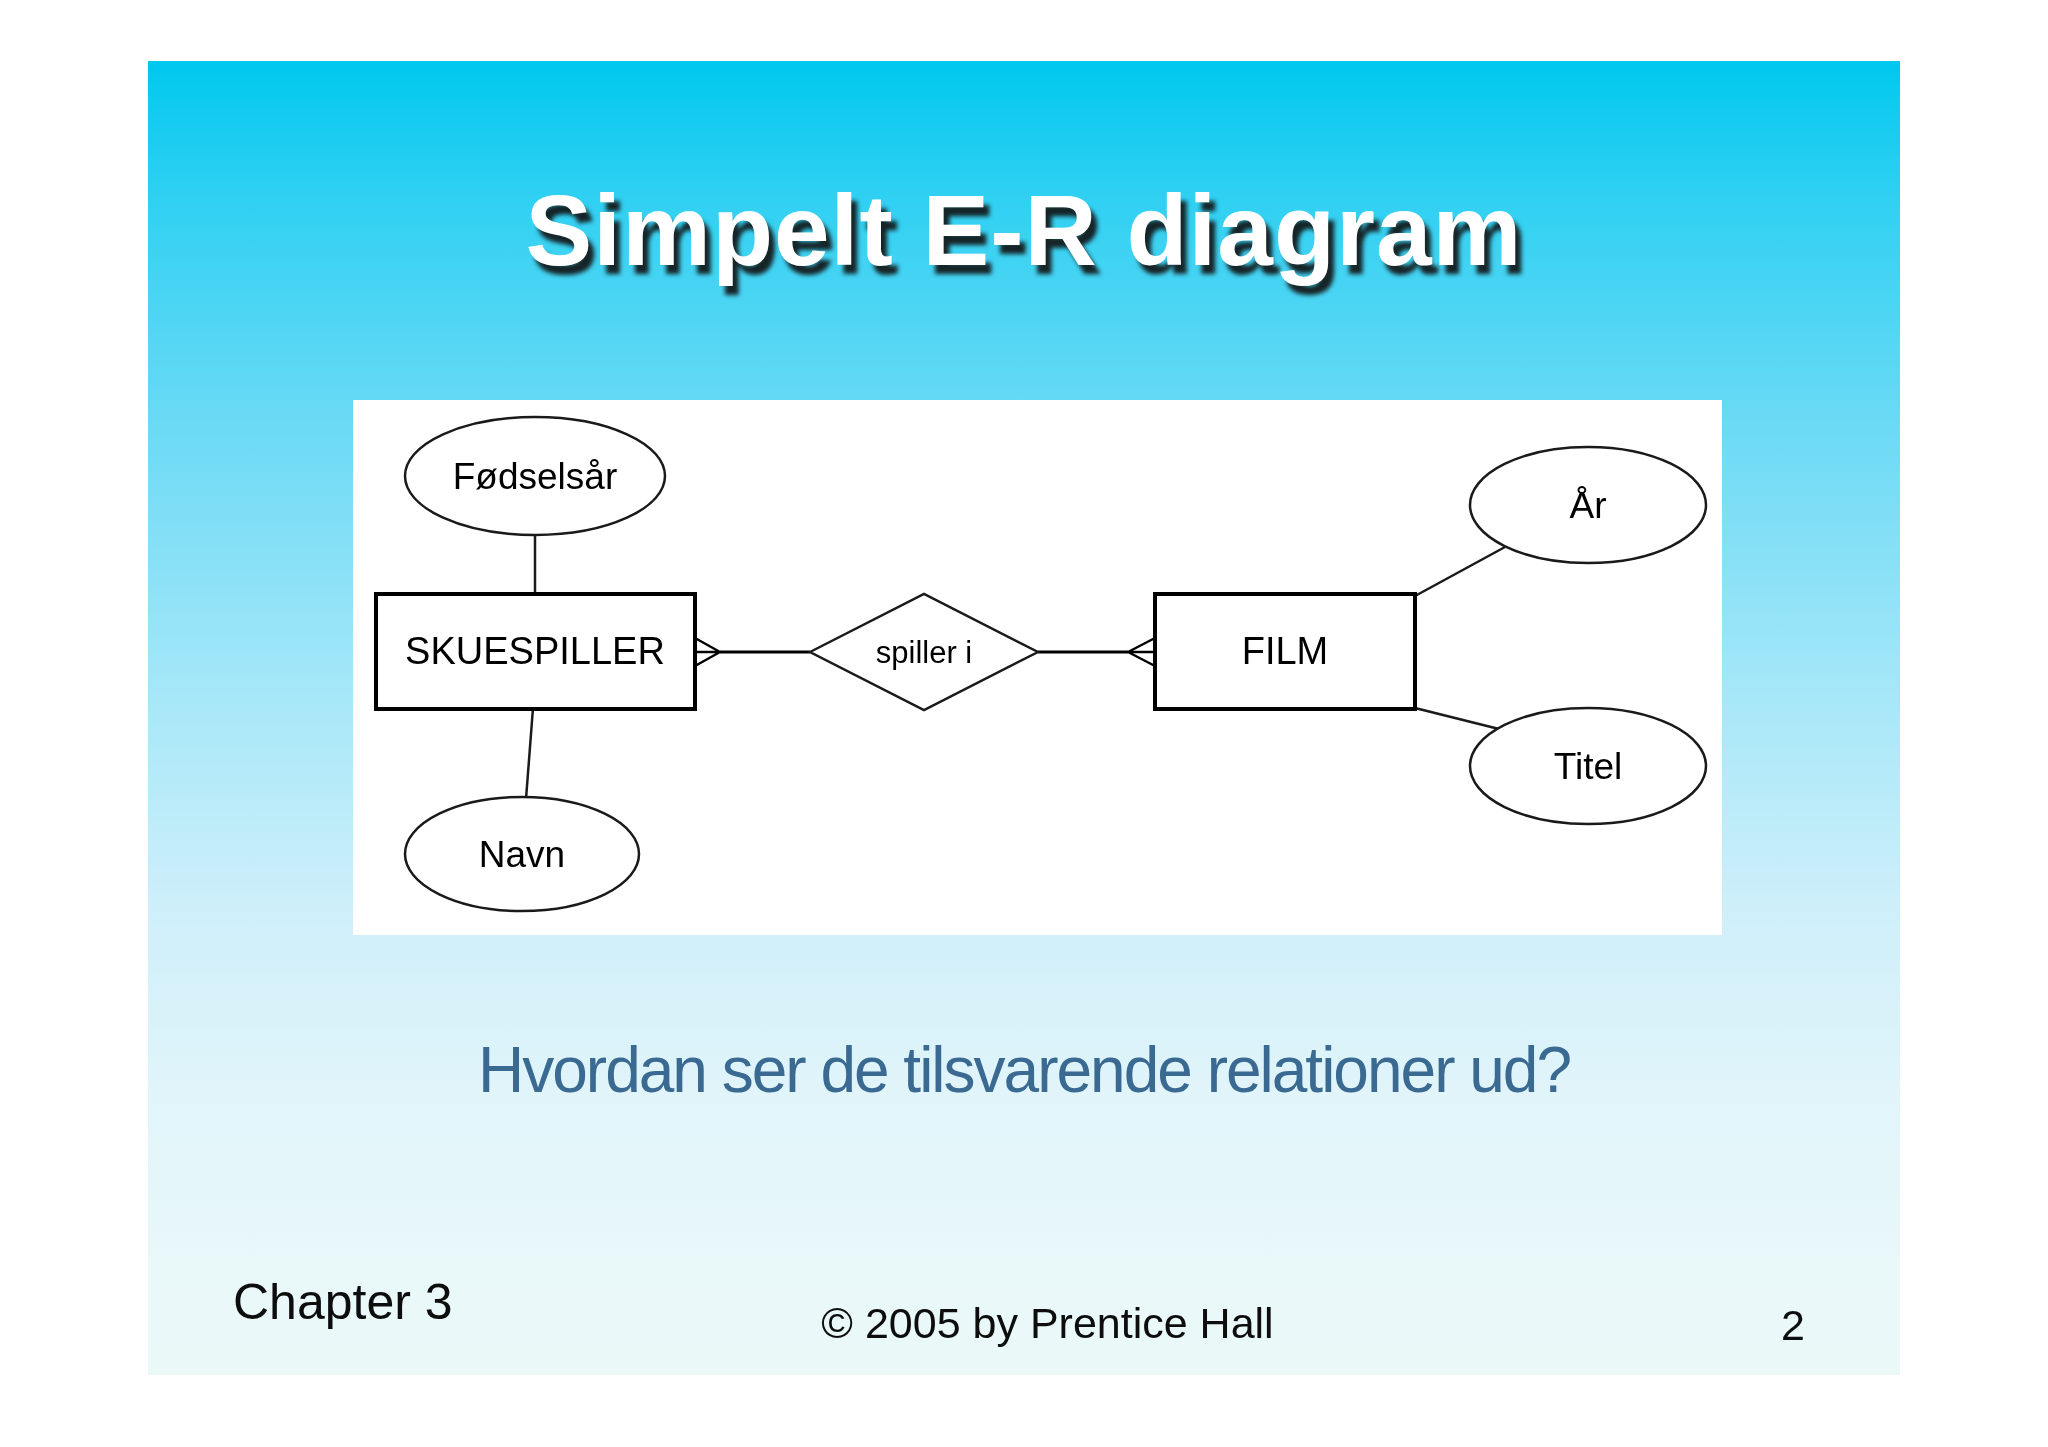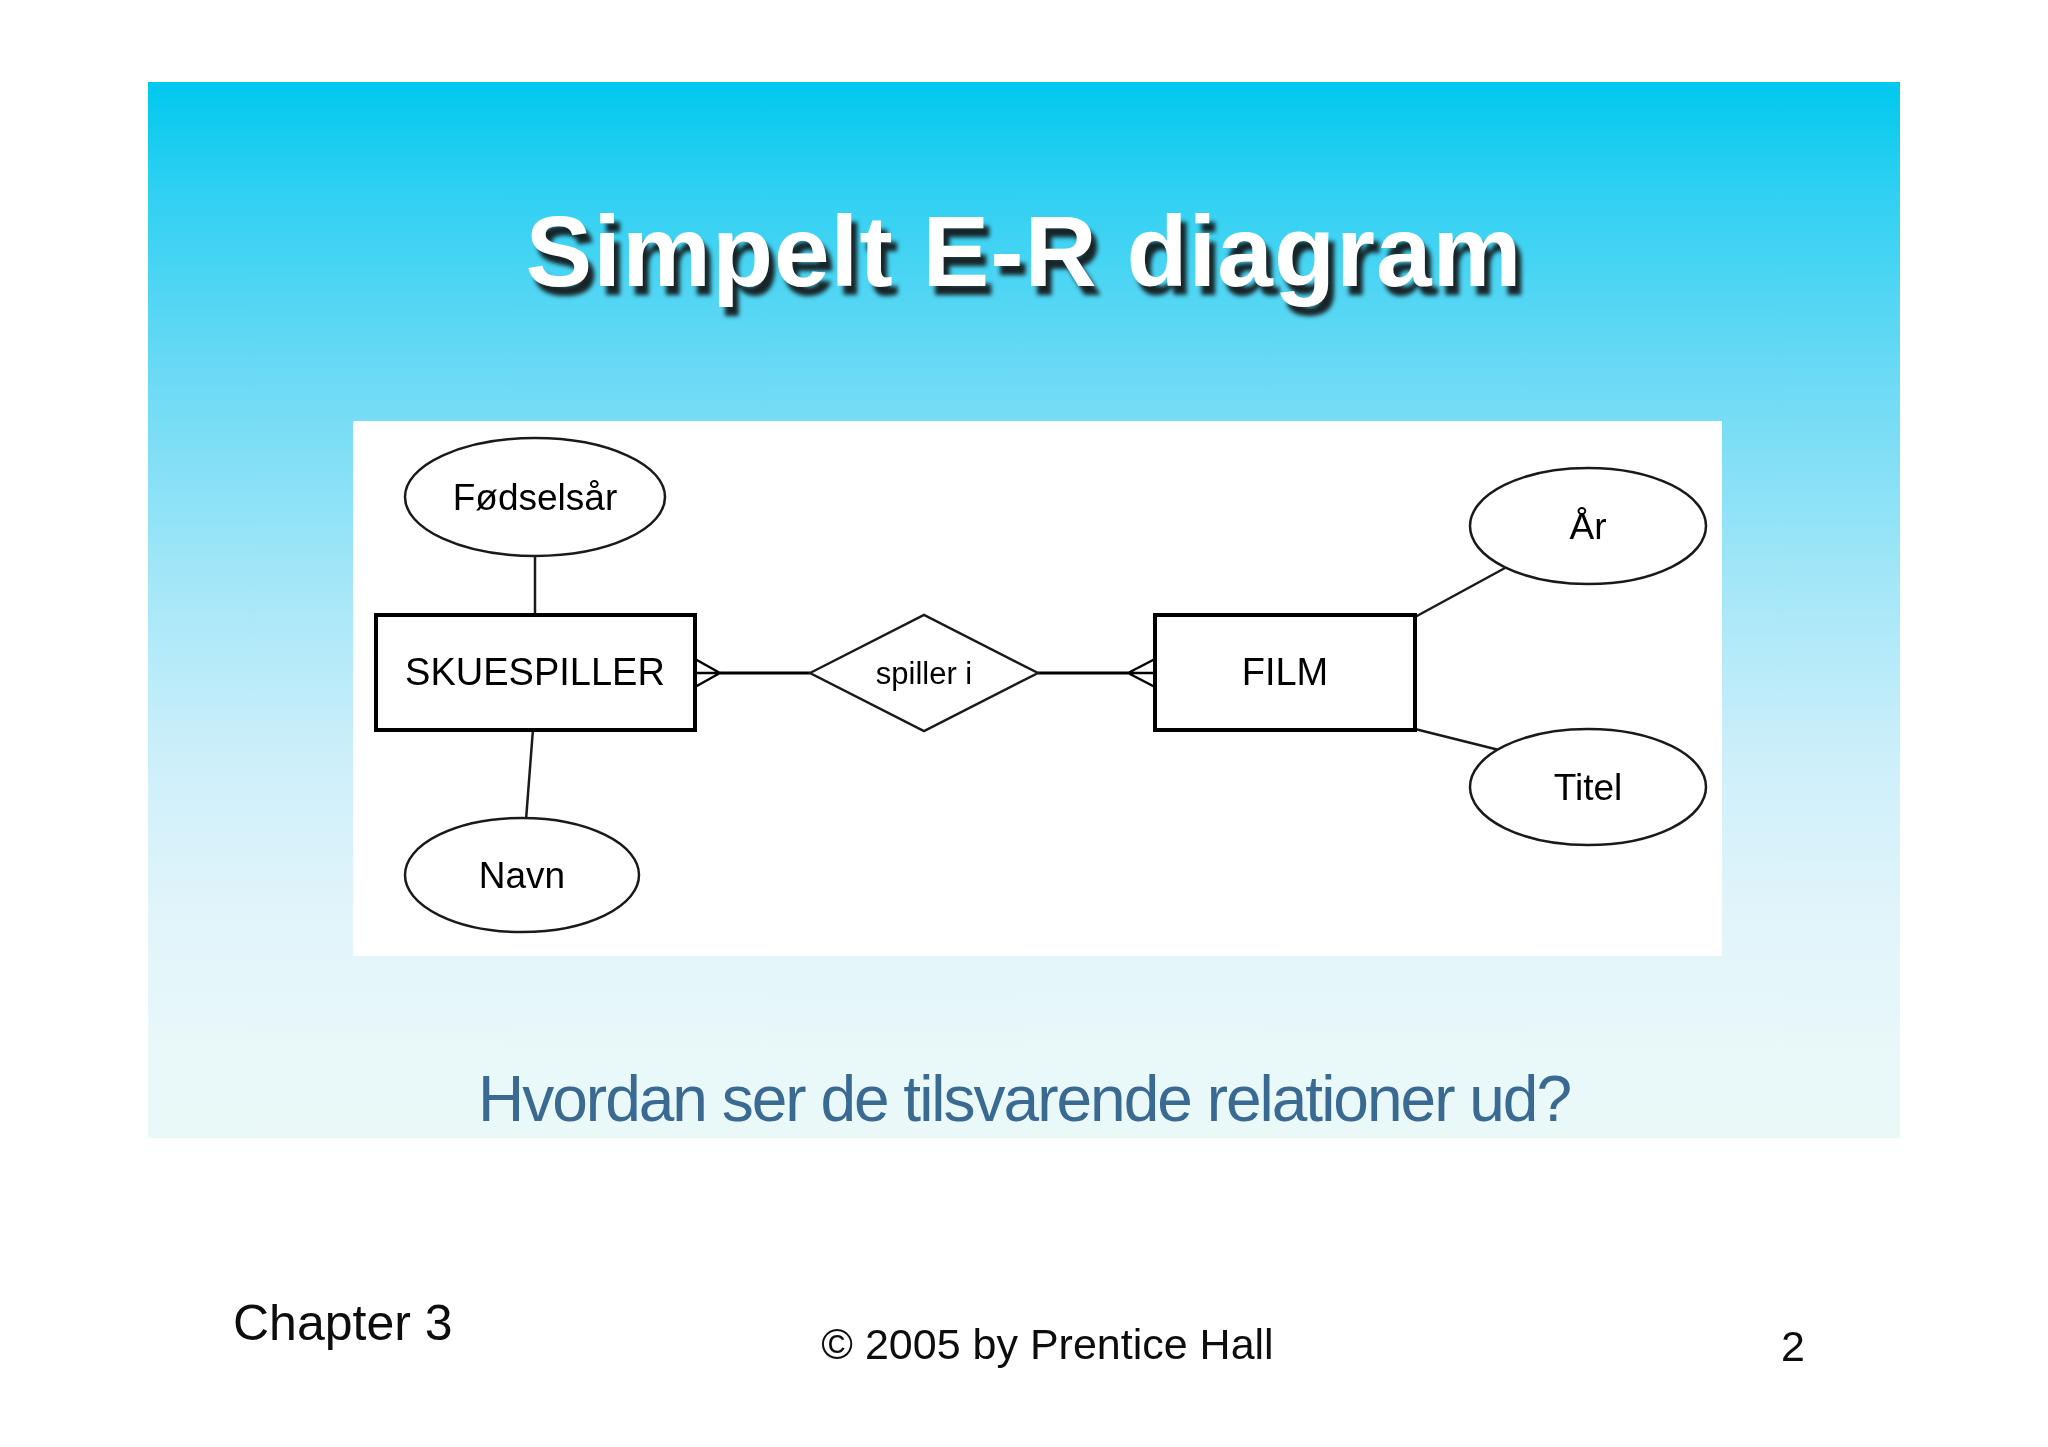--- a/index.html
+++ b/index.html
@@ -1,21 +1,21 @@
 <!DOCTYPE html>
 <html><head>
 <meta charset="utf-8">
 <style>
   html,body{margin:0;padding:0;}
   body{
     width:2048px;height:1447px;position:relative;background:#ffffff;
     font-family:"Liberation Sans",sans-serif;overflow:hidden;
   }
   .slide{
-    position:absolute;left:148px;top:82px;width:1752px;height:1056px;
+    position:absolute;left:148px;top:61px;width:1752px;height:1314px;
     background:linear-gradient(to bottom,
       #00c8ee 0%, #2ed0f2 10%, #6cdaf5 28%, #a5e7f8 48%,
       #cdeffa 64%, #e0f4fa 78%, #e9f8f9 92%, #eaf8f8 100%);
   }
   .title{
     position:absolute;left:0;right:0;top:112px;text-align:center;
     font-size:100px;font-weight:bold;color:#ffffff;letter-spacing:1px;
     text-shadow:6px 9px 4px rgba(18,18,18,0.9);
     white-space:nowrap;
   }
@@ -23,21 +23,21 @@
     position:absolute;left:205px;top:339px;width:1369px;height:535px;
     background:#ffffff;
   }
   .panel svg{display:block;width:100%;height:100%;}
   .er-label{
     font-family:"Liberation Sans",sans-serif;
     fill:#000000;text-anchor:middle;
   }
   .question{
     position:absolute;left:0;right:0;top:972px;text-align:center;
-    font-size:64px;letter-spacing:-2px;color:#3a6a92;white-space:nowrap;margin-top:8px;
+    font-size:64px;letter-spacing:-2px;color:#3a6a92;white-space:nowrap;
   }
   .footer-chapter{
     position:absolute;left:85px;top:1212px;
     font-family:Liberation Sans, sans-serif;font-size:50px;color:#0d0d0d;
   }
   .footer-copyright{
     position:absolute;left:0;right:0;top:1238px;text-align:center;
     padding-left:47px;font-size:43px;color:#0d0d0d;
   }
   .footer-page{

